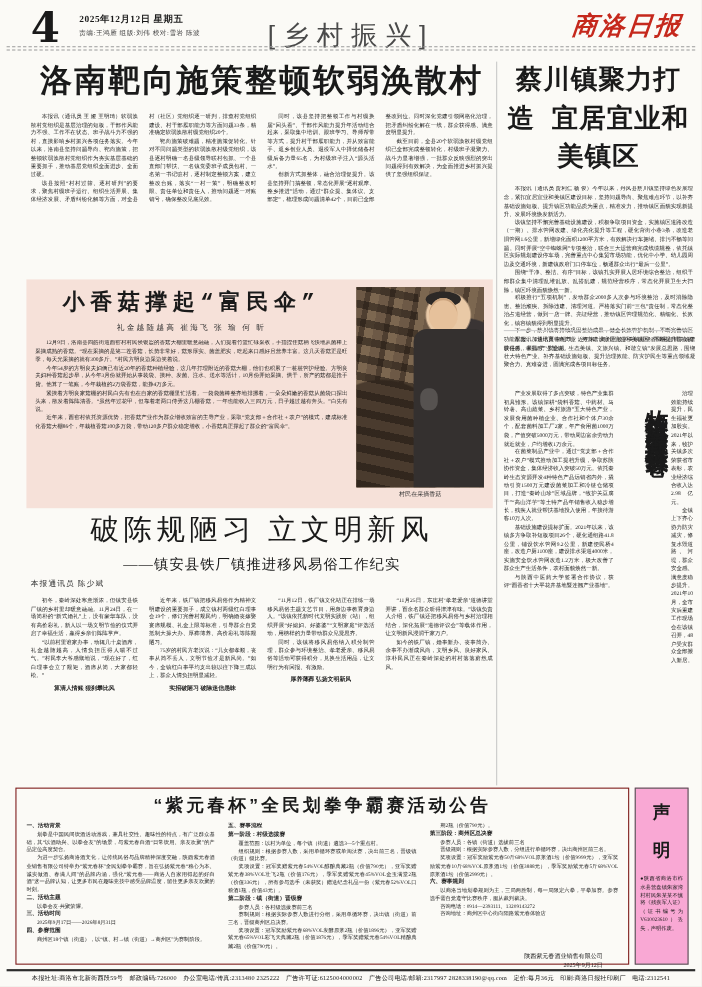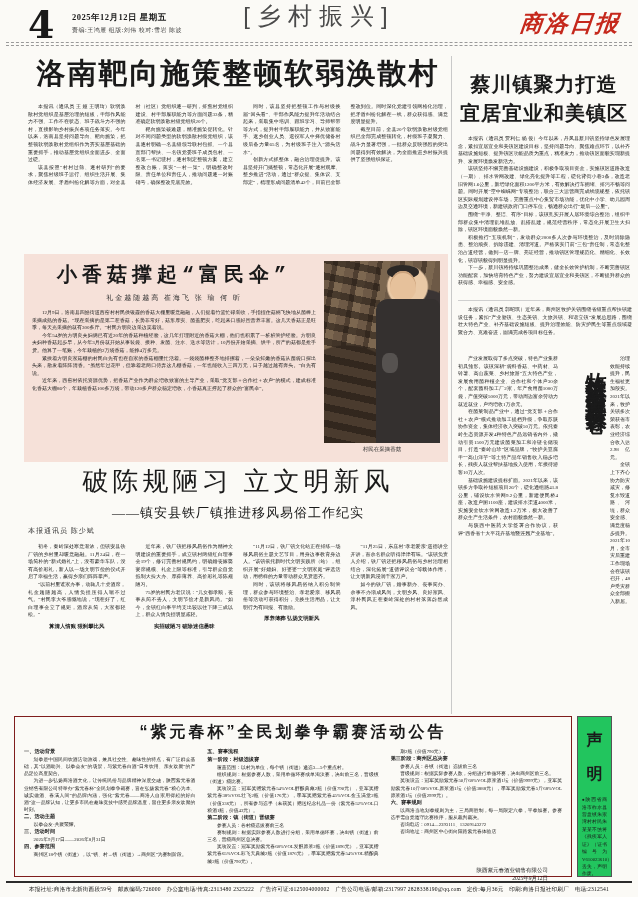--- a/index.html
+++ b/index.html
@@ -7,43 +7,43 @@
   .page {
     position:relative; width:638px; height:897px; margin:0 auto;
     background:#fbfaf6; overflow:hidden; color:#1a1a1a;
     font-family:"Liberation Serif","DejaVu Serif",serif;
   }
   
   .hdr-pagenum { position:absolute; left:28px; top:2px; font-size:38px; font-weight:bold; font-family:"DejaVu Serif",serif; }
   .hdr-dateblock { position:absolute; left:72px; top:12px; }
   .hdr-date { font-size:8.5px; font-weight:bold; letter-spacing:.5px; }
   .hdr-credits { font-size:6px; color:#444; margin-top:2px; letter-spacing:.5px; }
-  .hdr-section { position:absolute; left:50%; top:0; transform:translateX(-50%);
+  .hdr-section { position:absolute; left:50%; top:16px; transform:translateX(-50%);
     font-size:24px; letter-spacing:7px; color:#4a4a4a; font-family:"Liberation Sans",sans-serif; white-space:nowrap; }
   .hdr-masthead { position:absolute; right:18px; top:8px; color:#c5281c;
     font-size:23px; font-weight:bold; font-style:italic; letter-spacing:2px;
     font-family:"DejaVu Serif",serif; transform:skewX(-6deg); }
   .hdr-rule { position:absolute; left:6px; right:6px; top:42px; height:4px;
     border-top:1px dashed #9a9a9a; border-bottom:1px dashed #9a9a9a; }
   
   .blk-p { text-indent:2em; text-align:justify; }
   .blk-h { font-weight:bold; }
   .smalltxt { font-size:5px; line-height:1.52; color:#222; }
   
   .main-article { position:absolute; left:28px; top:54px; width:420px; height:198px; }
   .main-headline { font-size:29px; font-weight:bold; text-align:center; letter-spacing:2px;
     font-family:"Liberation Sans",sans-serif; white-space:nowrap; }
   .main-body { margin-top:9px; height:150px; overflow:hidden;
     column-count:4; column-gap:10px; }
   
   .v-divider { position:absolute; left:451px; top:56px; height:658px; width:0; border-left:1px solid #c9c9c9; }
   
   .right-article { position:absolute; left:458px; top:58px; width:172px; height:238px; }
-  .right-headline { font-size:20px; font-weight:bold; text-align:center; line-height:1.45;
-    letter-spacing:1px; font-family:Liberation Serif, serif;margin-top:12px; }
+  .right-headline { font-size:24px; font-weight:bold; text-align:center; line-height:1.45;
+    letter-spacing:1px; font-family:Liberation Mono, monospace; }
   .right-body { margin-top:7px; height:168px; overflow:hidden; }
   .right-rule { position:absolute; left:458px; top:300px; width:172px; border-top:1px solid #cfcfcf; }
   
   .vertical-article { position:absolute; left:458px; top:306px; width:174px; height:408px; }
   .v-lead { height:46px; overflow:hidden; }
   .v-row { display:flex; margin-top:3px; height:356px; }
   .v-body { width:100px; overflow:hidden; }
   .v-headline { width:46px; writing-mode:vertical-rl; font-size:21px; font-weight:900;
     letter-spacing:3px; line-height:1; text-align:justify; margin:0 3px;
     font-family:"Liberation Sans",sans-serif; }
@@ -84,22 +84,22 @@
   
   .announcement { position:absolute; left:14px; top:716px; width:558px; height:161px;
     border:1px solid #7f1d1d; background:#fbfaf6; padding:5px 9px 3px; }
   .ann-title { font-size:16px; font-weight:bold; text-align:center; letter-spacing:3px;
     font-family:"Liberation Sans",sans-serif; }
   .ann-cols { display:flex; gap:12px; height:116px; overflow:hidden; margin-top:5px; }
   .ann-col { flex:1; font-size:4.8px; line-height:1.5; color:#222; overflow:hidden; }
   .ann-col .blk-h { font-size:5.2px; }
   .ann-sign { text-align:right; font-size:5.5px; line-height:1.5; padding-right:14px; margin-top:2px; }
   
-  .statement { position:absolute; left:577px; top:716px; width:35px; height:161px;
-    border:1px solid #555; background:#22c55e; padding:6px 4px; }
+  .statement { position:absolute; left:577px; top:716px; width:49px; height:161px;
+    border:1px solid #555; background:#f9a8d4; padding:6px 4px; }
   .stmt-title { font-size:16px; font-weight:bold; width:1em; margin:0 auto 6px;
     line-height:2.1; word-break:break-all; text-align:center; font-family:"Liberation Sans",sans-serif; }
   .stmt-body { font-size:4.8px; line-height:1.55; text-align:justify; }
   
   .footer { position:absolute; left:6px; right:6px; top:881px; border-top:2px solid #2c2c2c;
     padding-top:3px; font-size:5.6px; text-align:center; letter-spacing:.2px; color:#111; }
 </style>
 </head>
 <body>
 

